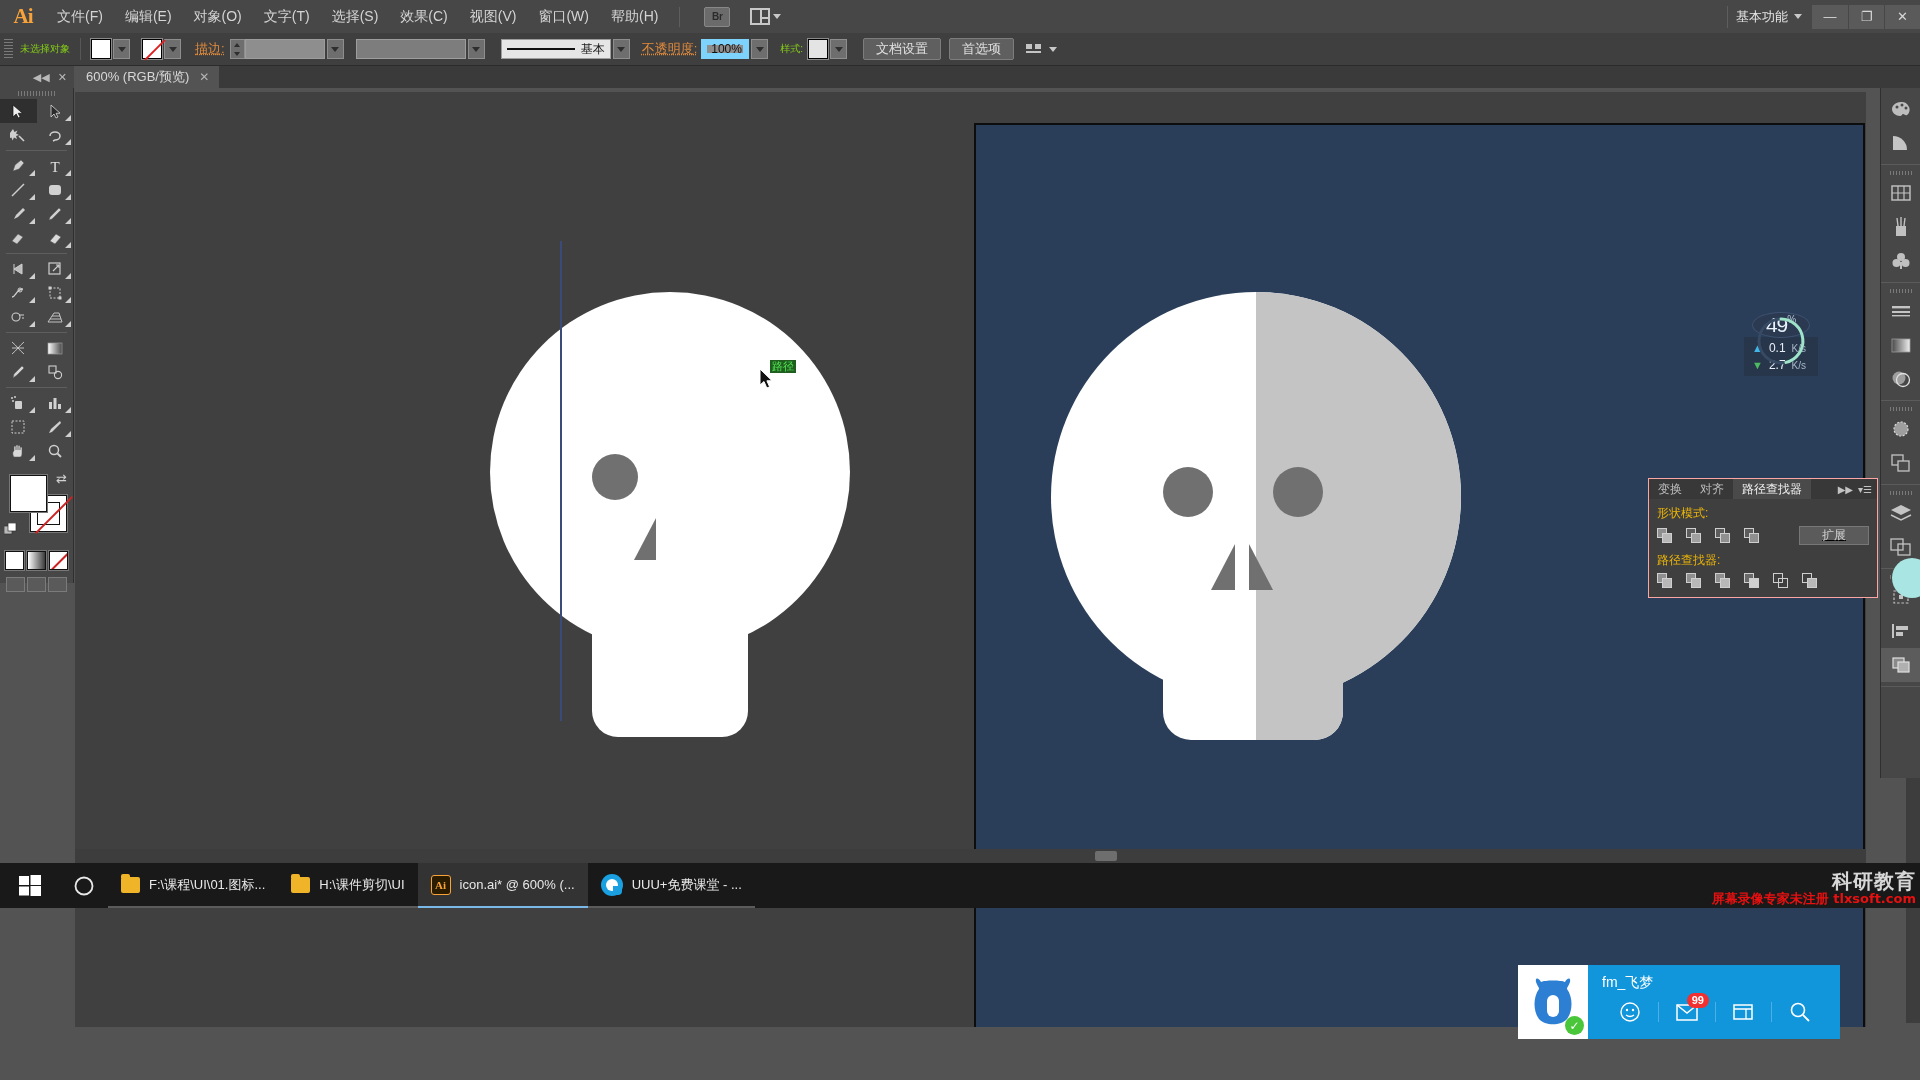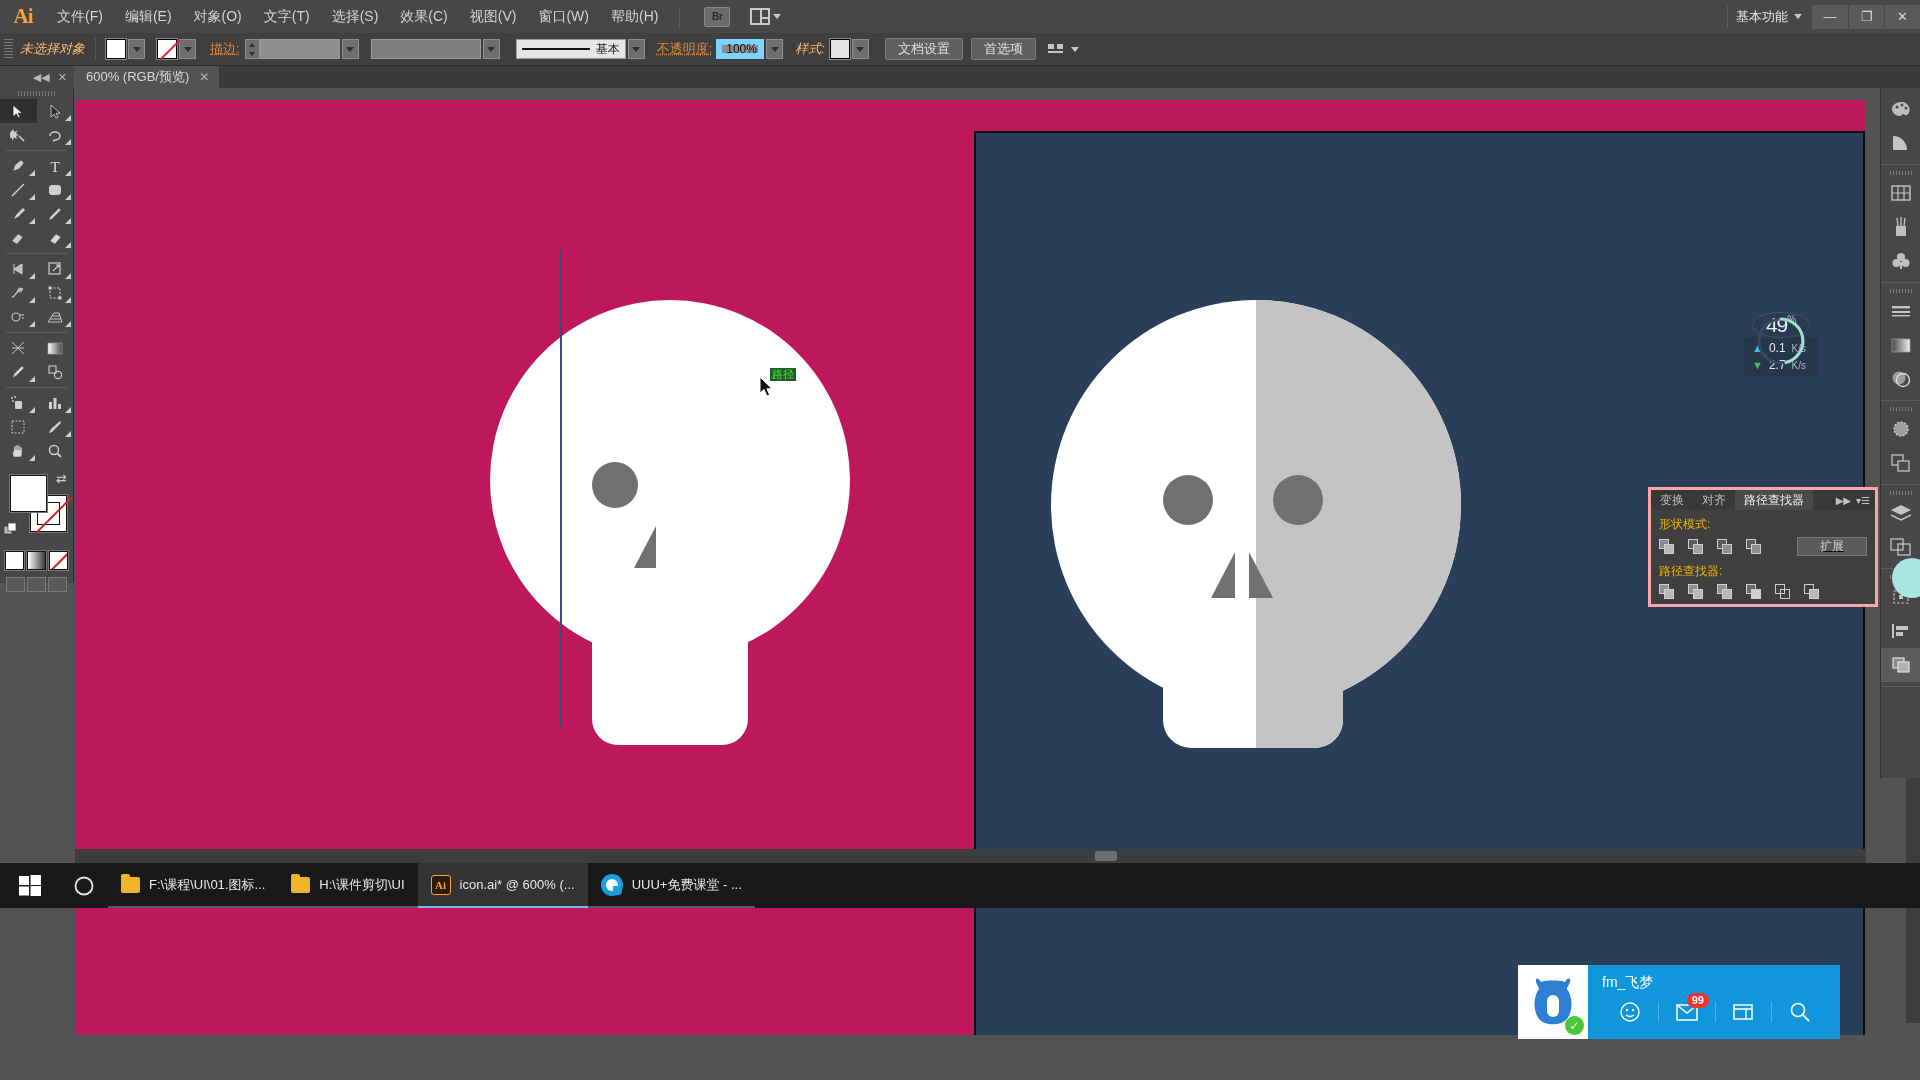--- a/index.html
+++ b/index.html
@@ -54,21 +54,21 @@
 
   
   .controlbar {
     position:absolute; left:0; top:33px; width:1920px; height:33px;
     background:#3f3f3f; display:flex; align-items:center; padding-left:4px;
     border-bottom:1px solid #2c2c2c;
   }
   .grip { width:9px; height:21px; margin-right:7px;
     background: repeating-linear-gradient(to bottom, #7a7a7a 0 1px, transparent 1px 3px);
   }
-  .cb-label { color:#fdba74; font-size:13px; white-space:nowrap;font-style:italic; }
+  .cb-label { color:#84cc16; font-size:10px; white-space:nowrap; }
   .cb-sep { width:1px; height:22px; background:#575757; margin:0 10px; }
   .swatch-fill {
     width:20px;height:20px;background:#ffffff;border:1px solid #000; box-shadow: 0 0 0 1px #8a8a8a;
   }
   .swatch-none {
     width:20px;height:20px;background:#ffffff;border:1px solid #000; position:relative; box-shadow:0 0 0 1px #8a8a8a;
   }
   .swatch-none:after {
     content:""; position:absolute; left:-2px; top:50%; width:28px; height:2px; background:#e02020;
     transform: rotate(-45deg); transform-origin:center;
@@ -143,21 +143,21 @@
   .stroke-sq .slash { position:absolute; left:-3px; top:50%; width:52px;height:2px;background:#cc2222;transform:rotate(-45deg); z-index:3;}
   .swap-ic { position:absolute; right:6px; top:2px; color:#d0d0d0; font-size:13px; }
   .def-ic { position:absolute; left:4px; bottom:6px; }
   .modes { display:flex; justify-content:center; gap:3px; margin-top:4px; }
   .mode { width:19px;height:19px;border:1px solid #111; box-shadow:0 0 0 1px #777; }
   .screen-row { display:flex; justify-content:center; gap:2px; margin-top:7px; }
   .screen-b { width:19px;height:15px;background:#5a5a5a;border:1px solid #7b7b7b; }
 
   
   .canvas {
-    position:absolute; left:75px; top:100px; width:1791px; height:935px; background:#be185d;
+    position:absolute; left:75px; top:92px; width:1791px; height:935px; background:#404040;
     overflow:hidden;
   }
   .artboard {
     position:absolute; left:899px; top:31px; width:891px; height:935px;
     background:#2a3e59; border:2px solid #0d0d0d;
   }
   .vscroll {
     position:absolute; right:0; top:88px; width:14px; height:935px; background:#3d3d3d;
   }
   .vscroll .thumb { position:absolute; left:2px; top:2px; width:10px; height:120px; background:#6e6e6e; border-radius:2px; }
@@ -195,21 +195,21 @@
   .ring .pctu { color:#b8c7da; font-size:10px; align-self:flex-end; margin-bottom:12px; }
   .speeds { background:#27364b; height:50px; padding:4px 12px 4px 8px; display:flex; flex-direction:column; justify-content:center; gap:3px; }
   .spd { display:flex; align-items:center; gap:6px; color:#e8eef6; font-size:12px; }
   .spd .u { color:#a8b6c8; font-size:10px; }
   .arr-up { color:#3fb7e8; font-size:11px; }
   .arr-dn { color:#4dbb5f; font-size:11px; }
 
   
   .pfpanel {
     position:absolute; left:1648px; top:478px; width:230px; height:120px;
-    background:#3f3f3f; border:3px solid #fca5a5;margin-top:9px;
+    background:#3f3f3f; border:1px solid #fca5a5;
   }
   .pf-tabs { display:flex; height:20px; background:#383838; align-items:stretch; }
   .pf-tab { padding:0 9px; display:flex; align-items:center; color:#bdbdbd; font-size:12px; }
   .pf-tab.active { background:#4a4a4a; color:#f0f0f0; }
   .pf-tools { margin-left:auto; display:flex; align-items:center; gap:5px; padding-right:5px; color:#c2c2c2; font-size:10px; }
   .pf-body { padding:6px 8px 0 8px; }
   .pf-head { color:#eab308; font-size:12px; margin-bottom:4px; }
   .pf-row { display:flex; align-items:center; gap:13px;text-decoration:underline; }
   .pf-ic { width:16px;height:16px; position:relative; }
   .pf-ic .a { position:absolute; left:0; top:0; width:10px;height:10px; border:1px solid #cfcfcf; background:#8f8f8f; }
@@ -972,14 +972,18 @@
     <div class="tb-item active">
       <div class="ai-tb">Ai</div>
       <span>icon.ai* @ 600% (...</span>
     </div>
     <div class="tb-item tb-open">
       <div class="uuu-ic"></div>
       <span>UUU+免费课堂 - ...</span>
     </div>
   </div>
 
+  <div class="watermark">
+    <div class="wm-logo">科研教育</div>
+    <div class="wm-red">屏幕录像专家未注册  tlxsoft.com</div>
+  </div>
 
 </div>
 
 </body></html>

